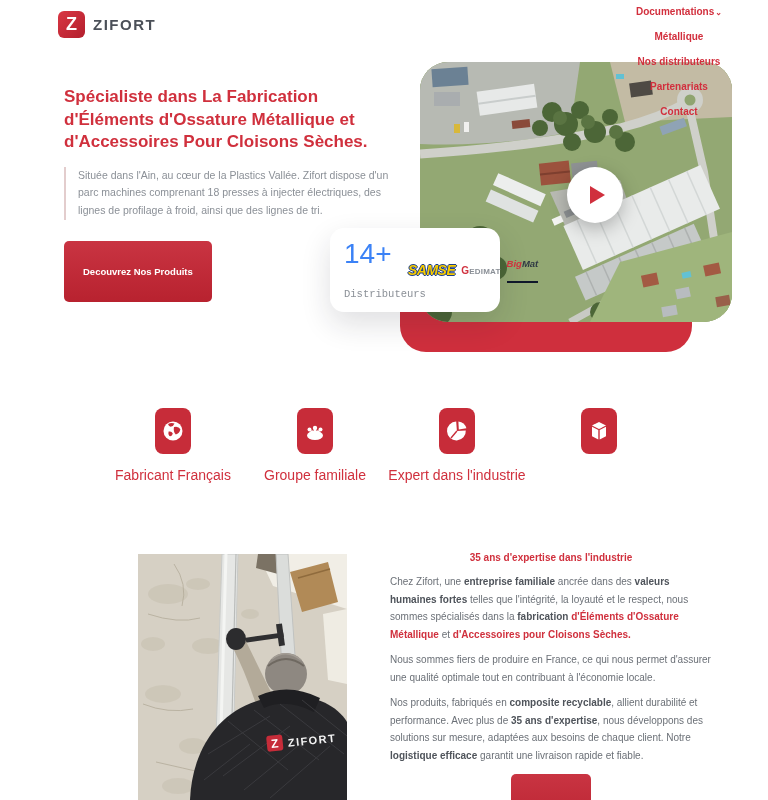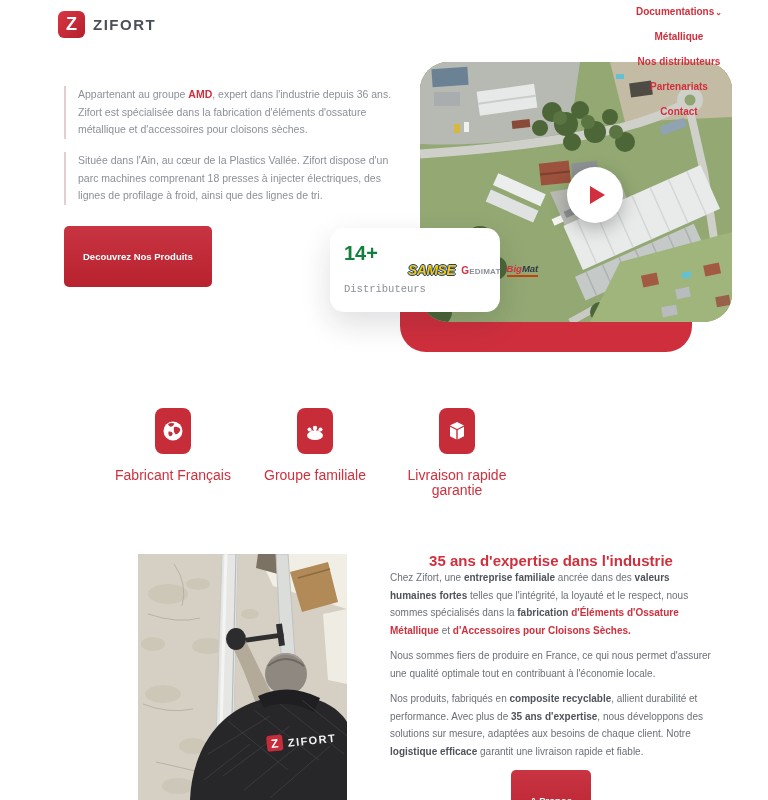--- a/index.html
+++ b/index.html
@@ -28,30 +28,30 @@
   .play-btn { position:absolute; left:567px; top:167px; width:56px; height:56px;
     border-radius:50%; background:#ffffff; z-index:5; display:flex; align-items:center;
     justify-content:center; box-shadow:0 6px 18px rgba(0,0,0,.25); cursor:pointer; }
   .play-btn svg { margin-left:4px; }
 
   .stat-card { position:absolute; left:330px; top:228px; width:170px; height:84px;
     background:#fff; border-radius:14px; z-index:6;
     box-shadow:0 12px 30px rgba(30,30,40,.14); display:flex; align-items:center;
     padding:10px 10px 10px 14px; gap:8px; }
   .stat-left { width:56px; flex-shrink:0; }
-  .stat-value { color:#15803d; font-size:20px; font-weight:700; }
+  .stat-value { color:#3b82f6; font-size:28px; font-weight:400; }
   .stat-label { color:#8b9097; font-size:10.5px; line-height:1.45; margin-top:17px; width:48px;font-family:Liberation Mono, monospace; }
   .stat-logos { display:flex; align-items:center; gap:6px; flex:1; }
   .logo-samse { font-style:italic; font-weight:900; font-size:14px; color:#f7cb00;
     text-shadow:-1px 0 #1b3f8f,1px 0 #1b3f8f,0 -1px #1b3f8f,0 1px #1b3f8f; letter-spacing:-0.5px; }
   .logo-gedimat { font-weight:700; font-size:8px; letter-spacing:0.2px; }
   .logo-gedimat .g { color:#d0303d; font-size:10px; }
   .logo-gedimat .rest { color:#8a8f96; }
   .logo-bigmat { font-style:italic; font-weight:800; font-size:9.5px;
-    border-bottom:2px solid #c2410c; padding-bottom:1px; }
+    border-bottom:2px solid #0f172a; padding-bottom:12px; }
   .logo-bigmat .big { color:#d0303d; }
   .logo-bigmat .mat { color:#2f3a44; }
 
   .hero-col { position:absolute; left:64px; top:86px; width:332px; z-index:3; }
   .hero-col h1 { color:#d0303d; font-size:17px; line-height:1.33; font-weight:800;
     margin-bottom:13px; }
   .hero-p { border-left:2px solid #e3cdcd; padding-left:12px; margin-bottom:13px;
     color:#8b9097; font-size:10.5px; line-height:1.68; }
   .hero-p .r, .about-p .r { color:#d0303d; font-weight:700; }
   .about-p .b { color:#4f545b; font-weight:700; }
@@ -65,22 +65,22 @@
   .feature { width:142px; display:flex; flex-direction:column; align-items:center; }
   .feature-icon { width:36px; height:46px; background:#c72c39; border-radius:8px;
     display:flex; align-items:center; justify-content:center; }
   .feature-label { margin-top:14px; color:#d0303d; font-size:14px; font-weight:500;
     text-align:center; line-height:1.05; }
 
   
   .about-photo { position:absolute; left:138px; top:554px; width:209px; height:246px;
     overflow:hidden; z-index:2; background:#d6d0c4; }
   .about-col { position:absolute; left:390px; top:552px; width:322px; z-index:3; }
-  .about-col h2 { color:#d0303d; font-size:15px; font-weight:700; text-align:center;
-    margin-bottom:0; }
+  .about-col h2 { color:#d0303d; font-size:10px; font-weight:700; text-align:center;
+    margin-bottom:10px; }
   .about-p { color:#6b7077; font-size:10px; line-height:1.75; margin-bottom:8px; }
   .about-cta { text-align:center; margin-top:10px; }
 </style>
 </head>
 <body>
 
 <div class="header">
   <div class="brand">
     <div class="brand-badge">Z</div>
     <div class="brand-name">ZIFORT</div>
@@ -199,21 +199,21 @@
     <div class="stat-label">Distributeurs</div>
   </div>
   <div class="stat-logos">
     <span class="logo-samse">SAMSE</span>
     <span class="logo-gedimat"><span class="g">G</span><span class="rest">EDIMAT</span></span>
     <span class="logo-bigmat"><span class="big">Big</span><span class="mat">Mat</span></span>
   </div>
 </div>
 
 <div class="hero-col">
-  <p class="hero-p"><span>Appartenant au groupe </span><span class="r">AMD</span><span>, expert dans l'industrie depuis 36 ans. Zifort est spécialisée dans la fabrication d'éléments d'ossature métallique et d'accessoires pour cloisons sèches.</span></p>
+  <h1>Spécialiste dans La Fabrication d'Éléments d'Ossature Métallique et d'Accessoires Pour Cloisons Sèches.</h1>
   <p class="hero-p"><span>Située dans l'Ain, au cœur de la Plastics Vallée. Zifort dispose d'un parc machines comprenant 18 presses à injecter électriques, des lignes de profilage à froid, ainsi que des lignes de tri.</span></p>
   <button class="btn">Decouvrez Nos Produits</button>
 </div>
 
 <div class="features">
   <div class="feature">
     <div class="feature-icon">
       <svg width="24" height="24" viewBox="0 0 24 24">
         <circle cx="12" cy="12" r="9.5" fill="#ffffff"></circle>
         <path d="M7,5 Q10,3.2 13.5,4.4 Q12.6,7.2 9.5,7.8 Q7.6,7 7,5 Z" fill="#c72c39"></path>
@@ -232,28 +232,37 @@
           <circle cx="17.5" cy="10.5" r="2"></circle>
         <circle cx="9" cy="13" r="1.8"></circle>
           <circle cx="15" cy="13" r="1.8"></circle>
           <circle cx="12" cy="12.5" r="1.8"></circle>
       </svg>
     </div>
     <div class="feature-label">Groupe familiale</div>
   </div>
   <div class="feature">
     <div class="feature-icon">
+      <svg width="24" height="24" viewBox="0 0 24 24">
+        <path d="M11.2,2.6 A9.4,9.4 0 1 0 20.8,11.4 L11.9,12 Z" fill="#ffffff"></path>
+        <path d="M13.4,2.4 A9.6,9.6 0 0 1 21.4,9.2 L13.8,10.4 Z" fill="#ffffff"></path>
+        <line x1="11.9" y1="12" x2="6" y2="19" stroke="#c72c39" stroke-width="1.4"></line>
+      </svg>
+    </div>
+    <div class="feature-label">Expert dans l'industrie</div>
+  </div>
+  <div class="feature">
+    <div class="feature-icon">
       <svg width="24" height="24" viewBox="0 0 24 24" fill="#ffffff">
         <polygon points="12,3 19,6.5 12,10 5,6.5"></polygon>
         <polygon points="5,7.8 11.3,11 11.3,20.5 5,17.2"></polygon>
         <polygon points="12.7,11 19,7.8 19,17.2 12.7,20.5"></polygon>
         <polygon points="8.2,4.9 15.2,8.4 13.2,9.4 6.2,5.9" opacity="0.6"></polygon>
       </svg>
     </div>
-    <div class="feature-label">Livraison rapide garantie</div>
   </div>
 </div>
 
 <div class="about-photo">
   <svg width="209" height="246" viewBox="0 0 209 246" preserveAspectRatio="none">
     <rect width="209" height="246" fill="#d6d0c4"></rect>
     <g fill="#c7c0b0" opacity="0.55">
       <ellipse cx="30" cy="40" rx="20" ry="10"></ellipse>
         <ellipse cx="70" cy="92" rx="16" ry="8"></ellipse>
       <ellipse cx="25" cy="140" rx="18" ry="9"></ellipse>

